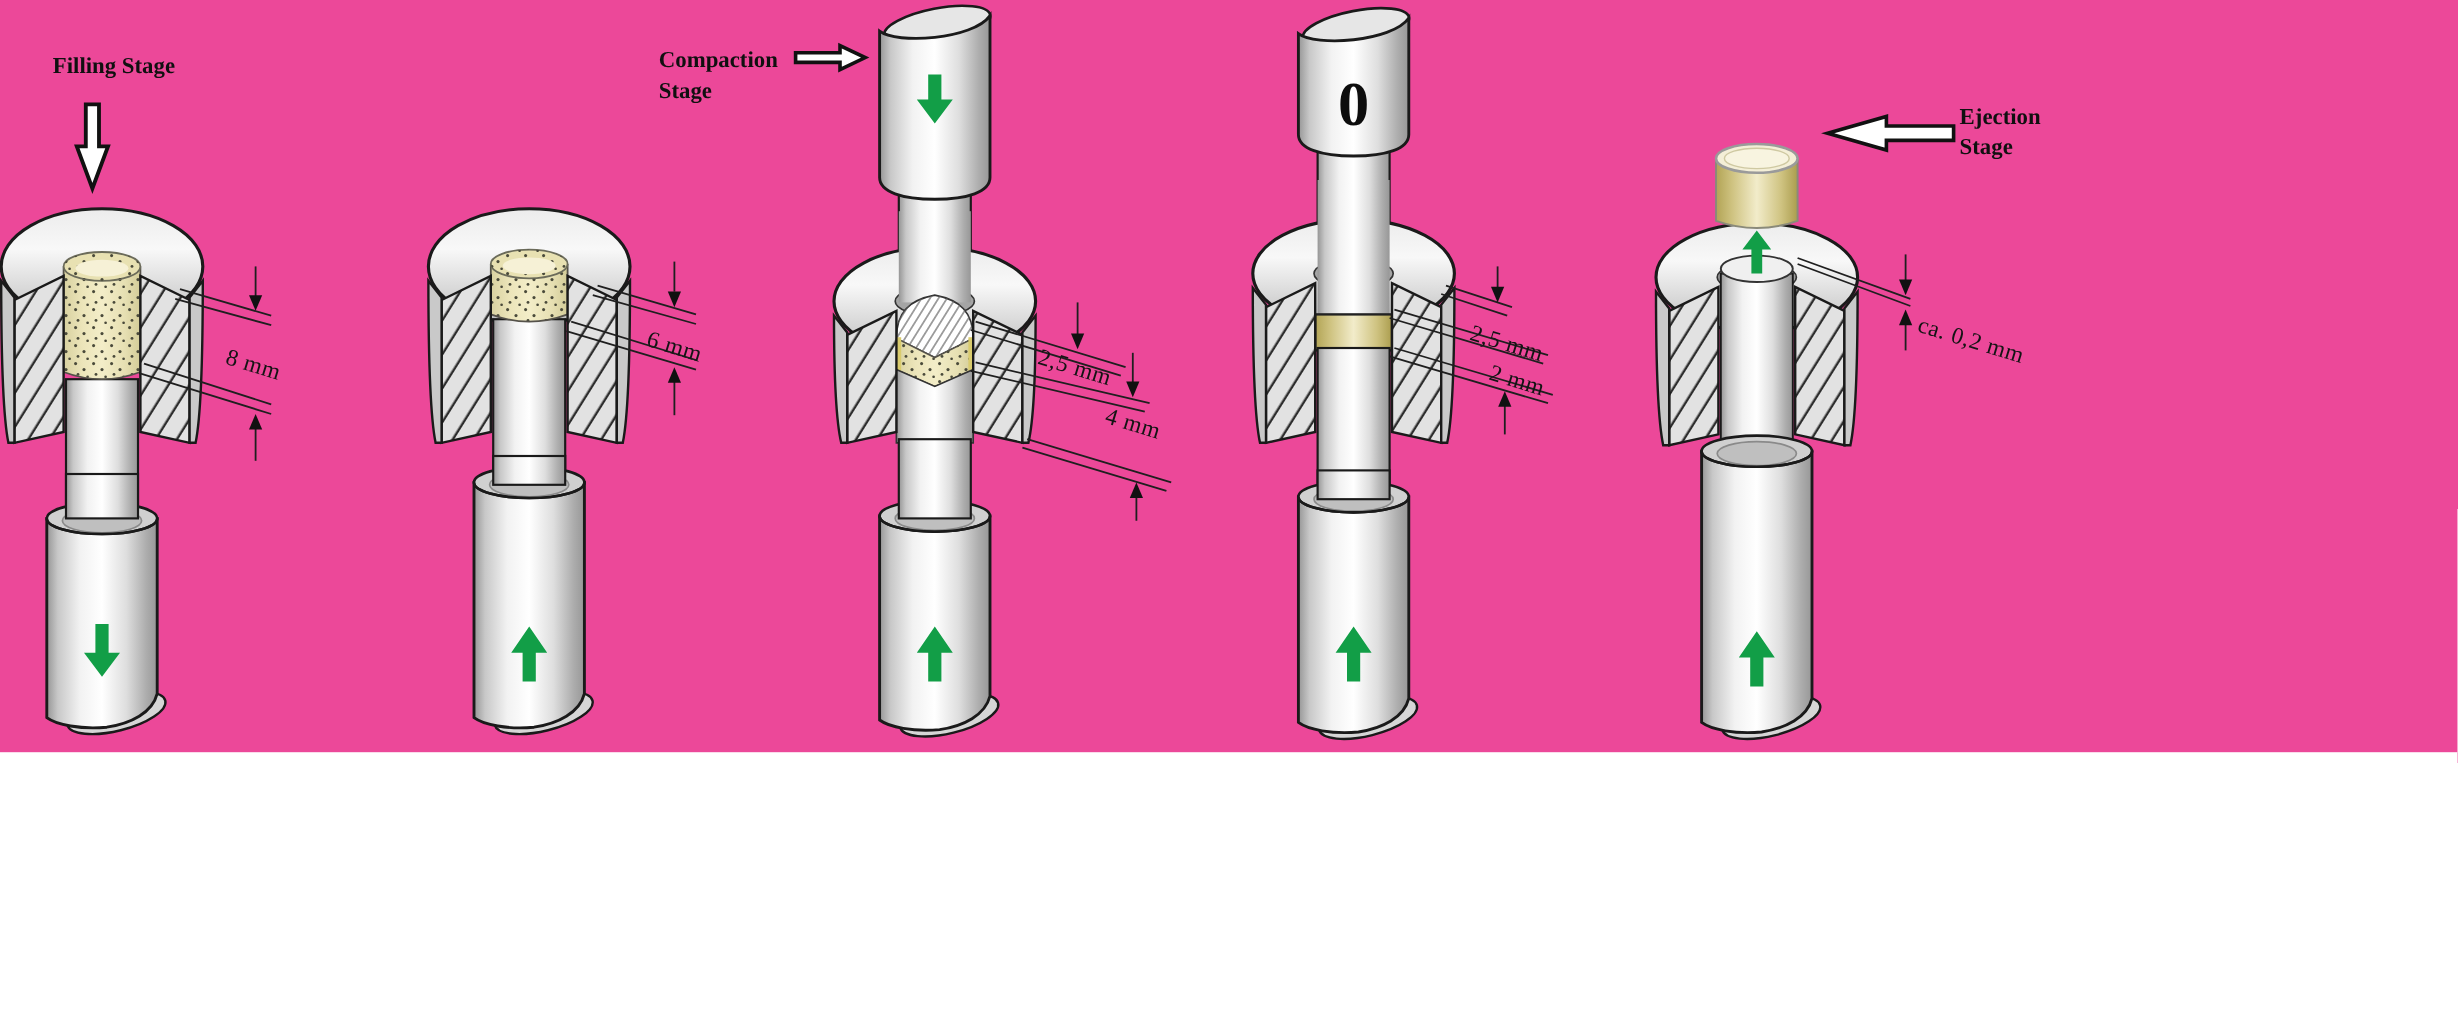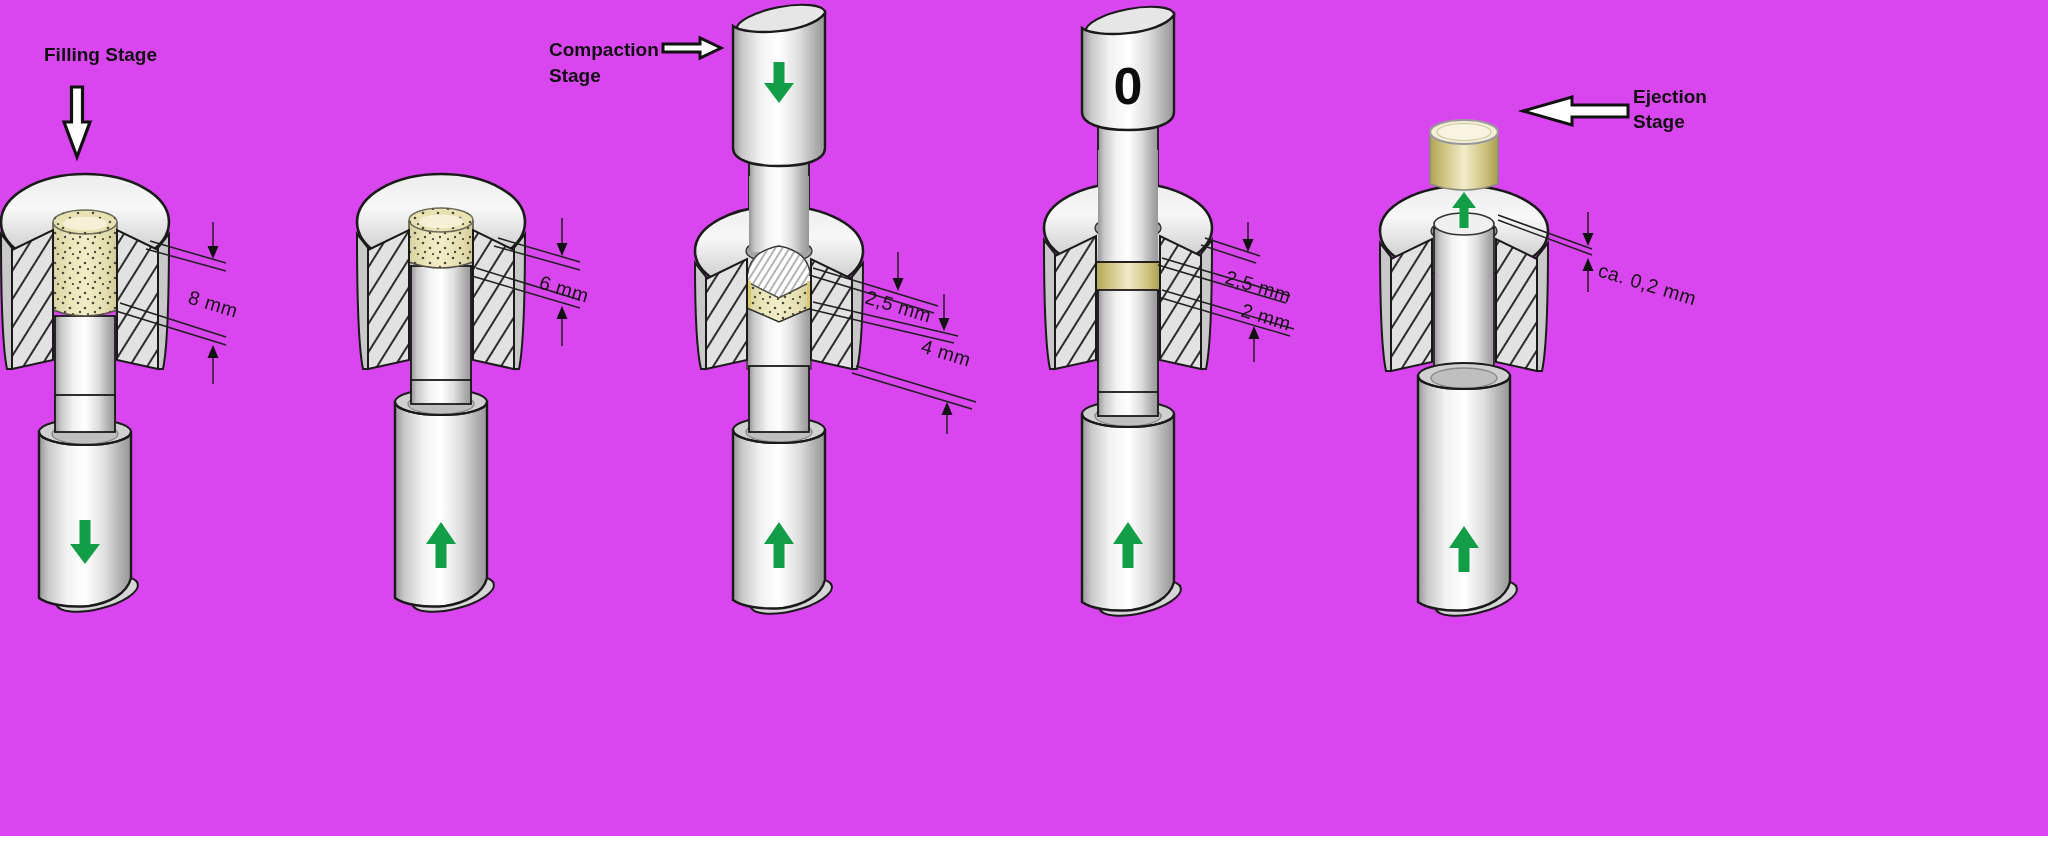--- a/index.html
+++ b/index.html
@@ -1,20 +1,20 @@
 <!DOCTYPE html>
 <html><head>
 <meta charset="utf-8">
 <style>
   html,body{margin:0;padding:0;background:#ffffff;}
   .canvas{
     position:relative;
-    width:2048px;height:836px;
-    background:#d946ef;
-    font-family:Liberation Sans, sans-serif;
+    width:2048px;height:627px;
+    background:#ec4899;
+    font-family:Liberation Serif, serif;
     overflow:hidden;
   }
   svg{display:block;}
   .slabel{font-size:19px;font-weight:bold;fill:#101010;}
   .dim{font-size:19.5px;fill:#141414;letter-spacing:.5px;}
   .zero{font-size:52px;font-weight:bold;fill:#0d0d0d;}
 </style>
 </head>
 <body>
 

